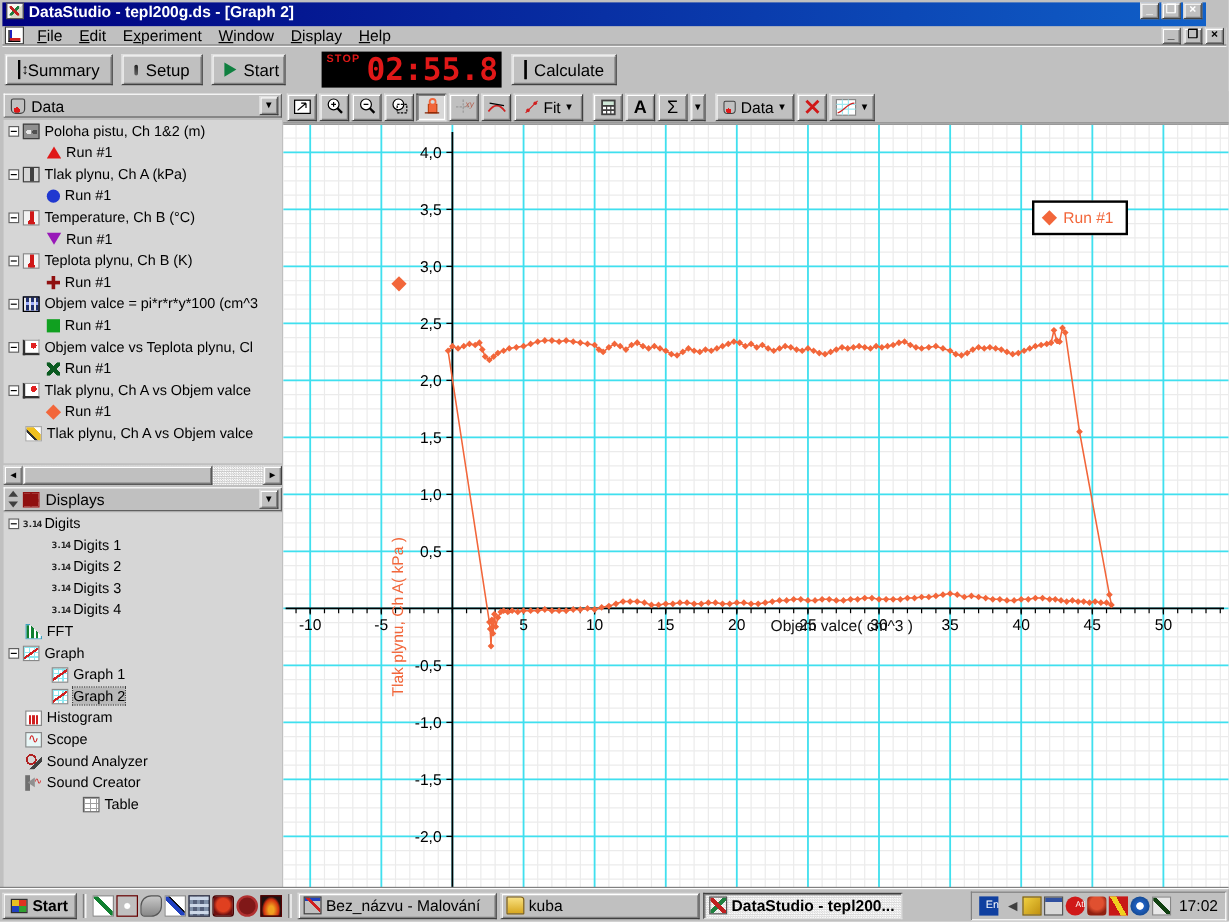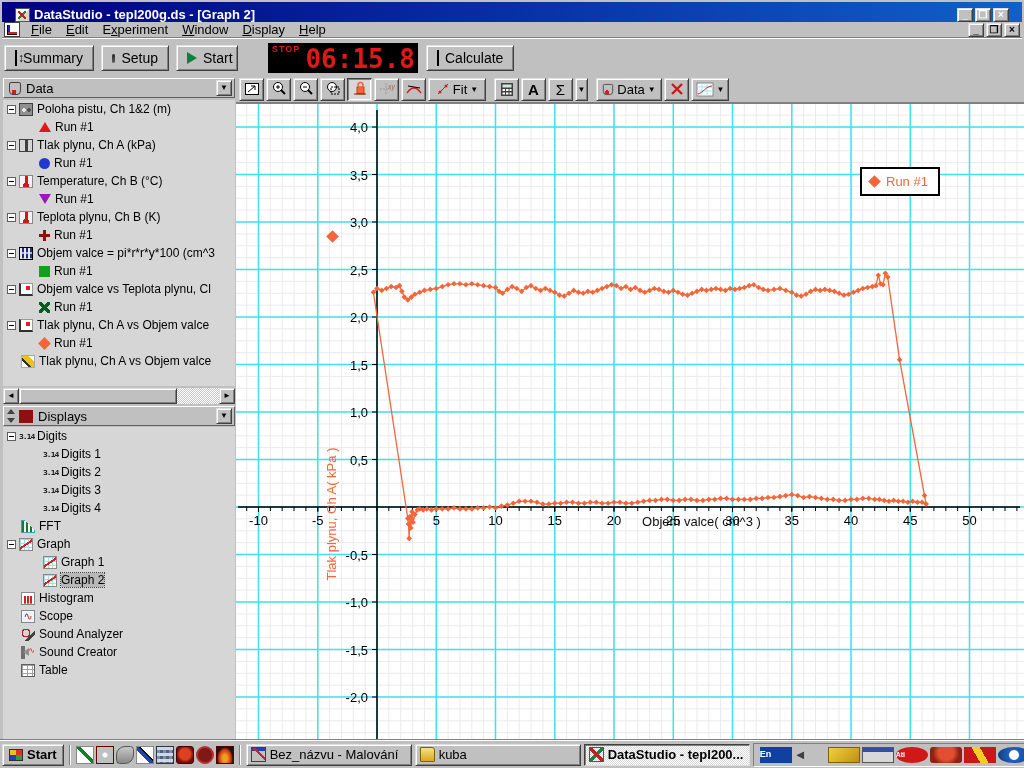--- a/index.html
+++ b/index.html
@@ -4,21 +4,21 @@
 <style>
   * { margin:0; padding:0; box-sizing:border-box; }
   html,body { width:1024px; height:768px; overflow:hidden; }
   body { font-family:"Liberation Sans", sans-serif; font-size:12px; background:#c0c0c0; position:relative; }
   .abs { position:absolute; }
   .raised { background:#c0c0c0; border:1px solid; border-color:#dfdfdf #404040 #404040 #dfdfdf; box-shadow:inset 1px 1px 0 #fff, inset -1px -1px 0 #808080; }
   .sunken { background:#c0c0c0; border:1px solid; border-color:#404040 #dfdfdf #dfdfdf #404040; box-shadow:inset 1px 1px 0 #808080, inset -1px -1px 0 #fff; }
   .winbtn { width:16px; height:14px; font-size:10px; line-height:11px; text-align:center; font-weight:bold; font-family:"Liberation Sans",sans-serif; }
 
   
-  #titlebar { left:2px; top:2px; right:2px; height:20px; background:linear-gradient(90deg,#000080,#1060c8); color:#fff; display:flex; align-items:flex-end; padding:0 13px; }
+  #titlebar { left:2px; top:2px; right:19px; height:20px; background:linear-gradient(90deg,#000080,#1060c8); color:#fff; display:flex; align-items:flex-start; padding:0 3px; }
   #titlebar .title { font-weight:bold; font-size:13px; margin-left:4px; flex:1; white-space:nowrap; }
   .appicon { width:15px; height:14px; background:linear-gradient(135deg,#f8f8f0 55%,#d8d8c8 55%); border:1px solid #555; position:relative; }
   .appicon:before { content:""; position:absolute; left:2px; top:2px; width:8px; height:8px; background:
      linear-gradient(45deg,transparent 40%,#c02020 40%,#c02020 60%,transparent 60%),
      linear-gradient(-45deg,transparent 40%,#208040 40%,#208040 60%,transparent 60%); }
   .ctrlgroup { display:flex; gap:2px; }
 
   
   #menubar { left:2px; top:22px; right:2px; height:16px; background:#c0c0c0; display:flex; align-items:center; border-bottom:1px solid #808080; box-shadow:0 1px 0 #fff; }
   .menu-item { padding:2px 7px; font-size:13px; }
@@ -105,21 +105,21 @@
   .winflag { width:14px; height:12px; background:conic-gradient(from 0deg at 50% 50%,#e03020 0 25%,#30a030 0 50%,#2040c0 0 75%,#e8c020 0 100%); border:1px solid #303030; }
   .qlicon { width:18px; height:18px; border:1px solid transparent; }
   .tsep { width:3px; height:20px; border-left:1px solid #808080; border-right:1px solid #fff; margin:0 2px; }
   .taskbtn { height:22px; width:166px; display:flex; align-items:center; gap:4px; padding:0 4px; font-size:13px; overflow:hidden; white-space:nowrap; }
   .taskbtn.active { border-color:#404040 #dfdfdf #dfdfdf #404040; box-shadow:inset 1px 1px 0 #808080; background-image:repeating-conic-gradient(#fff 0 25%,#d8d8d8 0 50%); background-size:2px 2px; font-weight:bold; }
   .tico { width:15px; height:15px; flex:none; }
   .ico-paint { background:linear-gradient(#f0f0f0,#c8c8c8); border:1px solid #404040; background-image:linear-gradient(45deg,transparent 50%,#d02020 50% 65%,transparent 65%),linear-gradient(#2040c0 3px,transparent 3px); }
   .ico-folder { background:linear-gradient(#f8e080,#d8a820); border:1px solid #806010; border-radius:1px 3px 1px 1px; }
   .ico-ds { background:linear-gradient(135deg,#f8f8f0 55%,#d0d0c0 55%); border:1px solid #555; background-image:linear-gradient(45deg,transparent 40%,#c02020 40% 60%,transparent 60%),linear-gradient(-45deg,transparent 40%,#208040 40% 60%,transparent 60%); }
   #tray { margin-left:auto; height:24px; display:flex; align-items:center; gap:2px; padding:0 6px; border:1px solid; border-color:#808080 #fff #fff #808080; }
-  .tray-ic { width:32px; height:16px; font-size:9px; line-height:15px; text-align:left; color:#fff; font-weight:bold; }
+  .tray-ic { width:16px; height:16px; font-size:9px; line-height:15px; text-align:right; color:#fff; font-weight:normal; }
   #clock { font-size:13px; margin-left:4px; color:#000; }
 
   svg text { font-family:"Liberation Sans",sans-serif; }
 </style>
 </head>
 <body>
 
 <div id="titlebar" class="abs">
   <span class="appicon"></span>
   <span class="title">DataStudio - tepl200g.ds - [Graph 2]</span>
@@ -155,21 +155,21 @@
   <button class="tbbtn raised" style="left:99px;width:68px">
     <span class="setupicon"></span>
     <span>Setup</span>
   </button>
   <button class="tbbtn raised" style="left:174px;width:62px">
     <span class="playtri"></span>
     <span>Start</span>
   </button>
   <div id="timerbox">
     <span class="stoplbl">STOP</span>
-    <span class="digits">06:15.8</span>
+    <span class="digits">02:55.8</span>
   </div>
   <button class="tbbtn raised" style="left:424px;width:88px">
     <span class="calcicon"></span>
     <span>Calculate</span>
   </button>
 </div>
 
 <div id="leftpane" class="abs">
   <div class="panelhdr">
     <span class="ticon ic-datahdr"></span>
@@ -316,21 +316,21 @@
       <div class="trow" style="padding-left: 4px;">
         <span style="width: 11px; flex: 0 0 auto;"></span>
         <span class="ticon ic-analyzer"></span>
         <span class="lbl">Sound Analyzer</span>
       </div>
       <div class="trow" style="padding-left: 4px;">
         <span style="width: 11px; flex: 0 0 auto;"></span>
         <span class="ticon ic-creator"></span>
         <span class="lbl">Sound Creator</span>
       </div>
-      <div class="trow" style="padding-left: 4px;">
+      <div class="trow" style="padding-left: 4px; margin-left: 48px;">
         <span style="width: 11px; flex: 0 0 auto;"></span>
         <span class="ticon ic-table"></span>
         <span class="lbl">Table</span>
       </div>
     </div>
 </div>
 
 <div id="graphtoolbar" class="abs">
   <button class="gbtn raised">
       <svg width="16" height="16">

